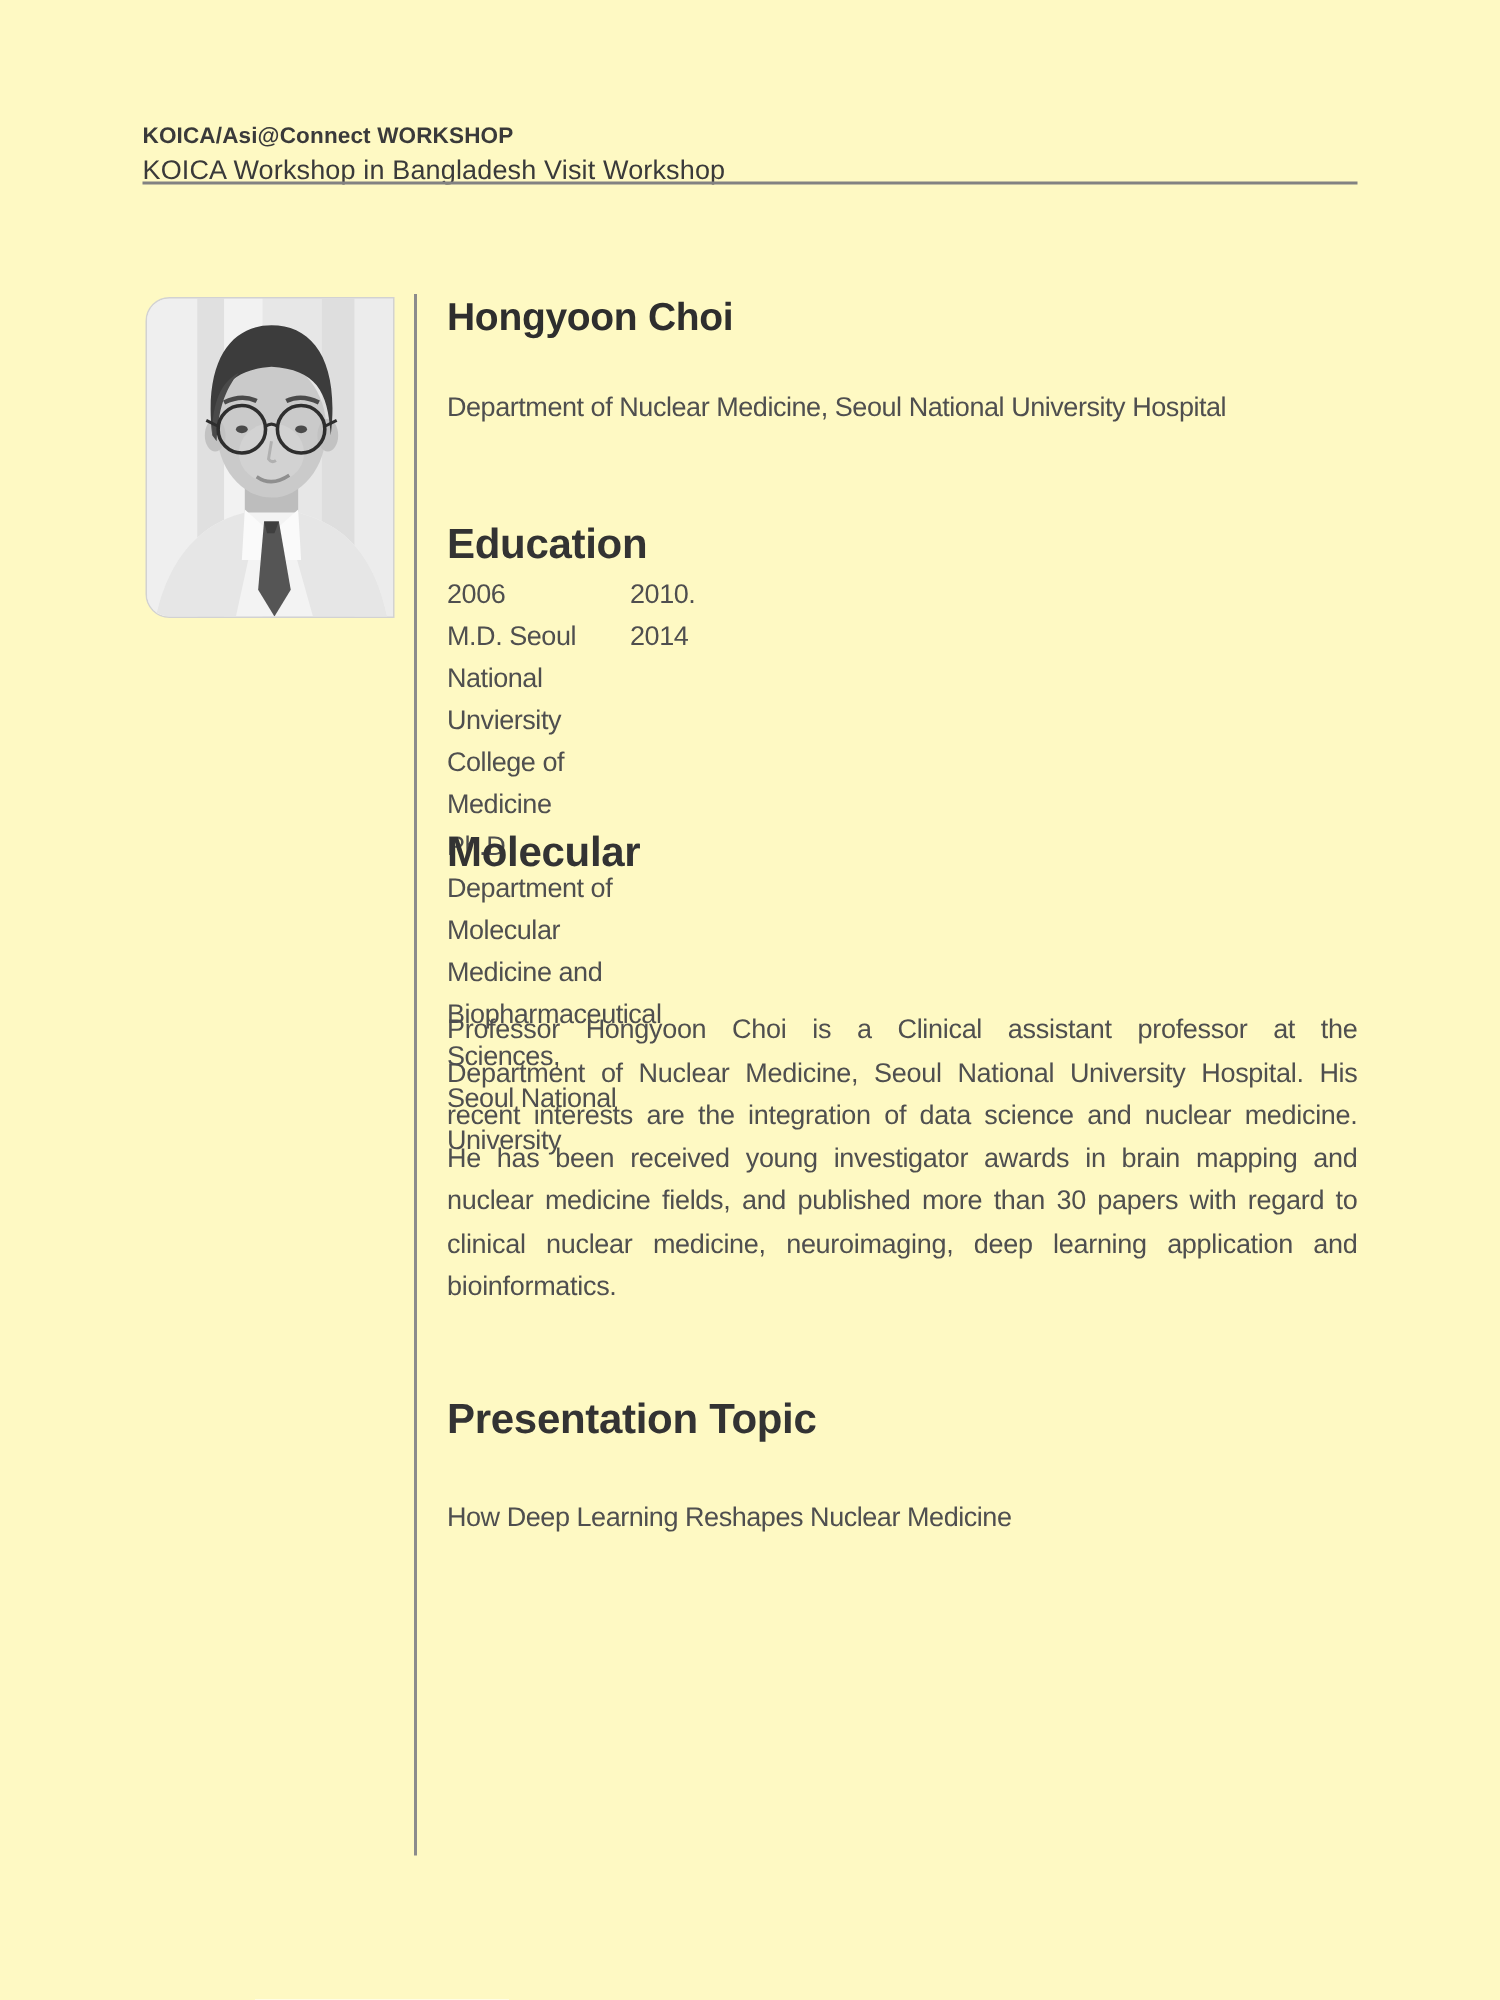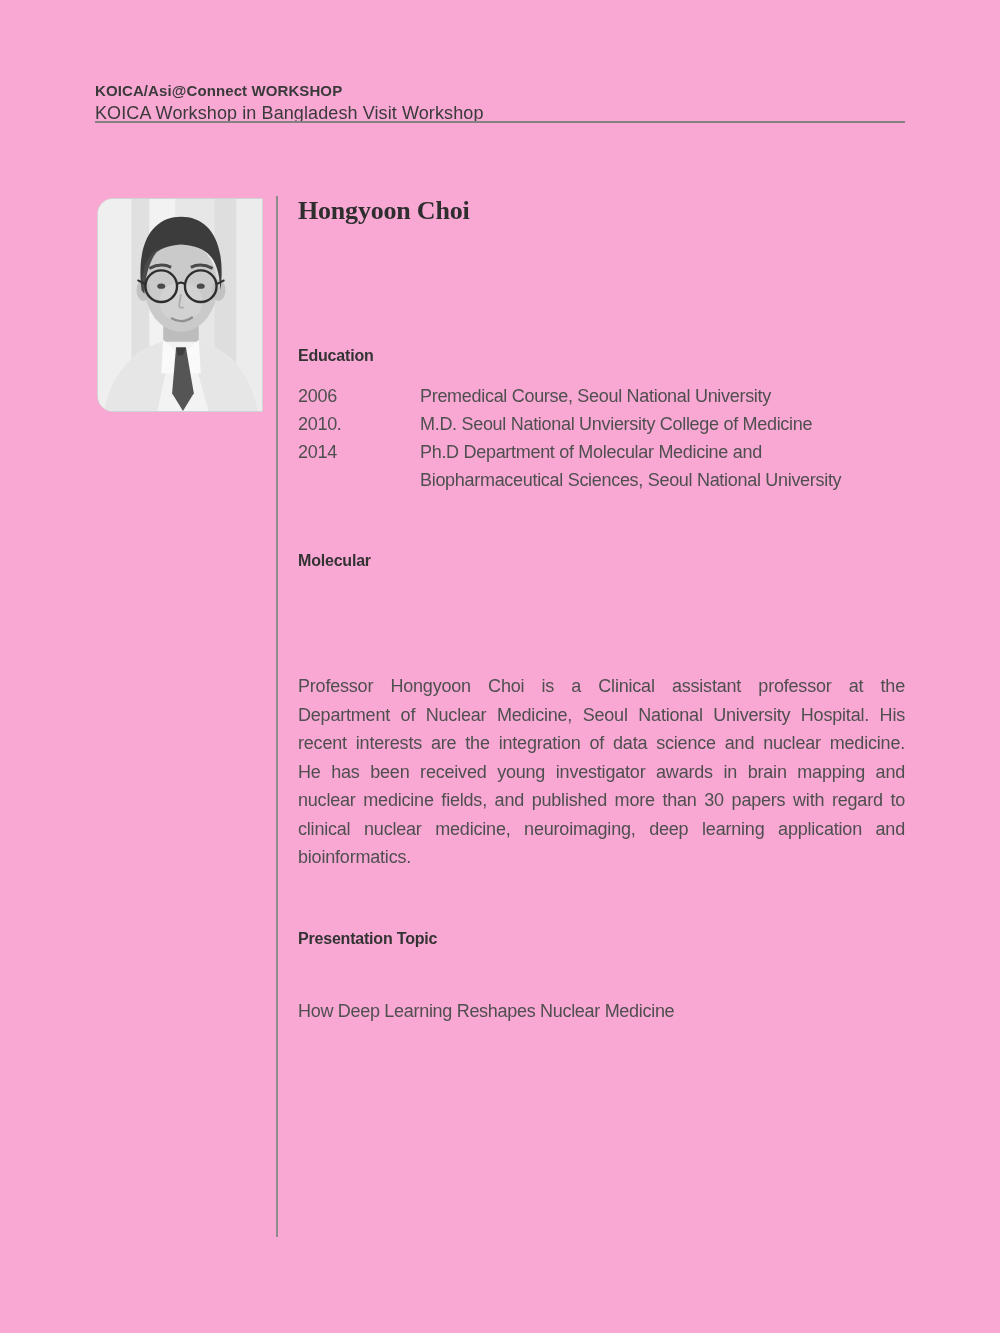--- a/index.html
+++ b/index.html
@@ -1,45 +1,45 @@
 <!DOCTYPE html>
 <html><head>
 <meta charset="utf-8">
 <style>
   * { margin:0; padding:0; box-sizing:border-box; }
   html,body { background:#ffffff; }
   body {
     width:1000px; height:1333px; position:relative; overflow:hidden;
     font-family:"Liberation Sans", sans-serif; color:#4d4d4d;
   }
-  .page { position:absolute; inset:0; background:#f9a8d4; }
+  .page { position:absolute; inset:0; background:#fef9c3; }
 
   
   .header { position:absolute; left:95px; top:82px; }
   .header-title { font-size:15px; font-weight:bold; color:#3a3a3a; letter-spacing:0.1px; }
   .header-subtitle { font-size:18px; font-weight:normal; color:#3a3a3a; margin-top:4px; letter-spacing:0.1px; }
   .header-rule { position:absolute; left:95px; top:121px; width:810px; height:2px; background:#828282; }
 
   
   .photo {
     position:absolute; left:97px; top:198px; width:166px; height:214px;
     border-radius:16px 0 0 16px; overflow:hidden; border:1px solid #d2d2d2;
     background:#e8e8e8;
   }
   .photo svg { display:block; width:100%; height:100%; }
 
   
   .vrule { position:absolute; left:276px; top:196px; width:2px; height:1041px; background:#8c8c8c; }
 
   
   .col { position:absolute; left:298px; width:607px; }
-  .name { top:196px; font-size:26px; font-weight:bold; color:#2e2e2e; letter-spacing:-0.2px;font-family:Liberation Serif, serif; }
+  .name { top:196px; font-size:26px; font-weight:bold; color:#2e2e2e; letter-spacing:-0.2px; }
   .affiliation { top:261px; font-size:18px; color:#4f4f4f; letter-spacing:-0.3px; }
 
-  .section-heading { font-size:16px; font-weight:bold; color:#333333; letter-spacing:-0.2px; }
+  .section-heading { font-size:28px; font-weight:bold; color:#333333; letter-spacing:-0.2px; }
   .edu-heading { top:347px; }
   .edu-table { top:382px; display:grid; grid-template-columns:122px 485px; row-gap:0; font-size:18px; color:#4f4f4f; letter-spacing:-0.3px; }
   .edu-year, .edu-detail { line-height:28px; }
 
   .spec-heading { top:552px; }
   .spec-text { top:588px; font-size:18px; color:#4f4f4f; letter-spacing:-0.3px; }
 
   .bio {
     top:672px; font-size:18px; color:#4f4f4f; line-height:28.5px;
     text-align:justify; letter-spacing:-0.2px; word-spacing:2.5px;
@@ -101,25 +101,25 @@
       <ellipse cx="104" cy="88" rx="4" ry="2.6" fill="#4a4a4a"></ellipse>
 
       <path d="M84,96 L82,108 Q84,111 87,109" stroke="#b0b0b0" stroke-width="2" fill="none"></path>
       <path d="M74,120 Q84,127 96,119" stroke="#8f8f8f" stroke-width="2.4" fill="none"></path>
     </svg>
   </div>
 
   <div class="vrule"></div>
 
   <div class="col name">Hongyoon Choi</div>
+  <div class="col affiliation">Department of Nuclear Medicine, Seoul National University Hospital</div>
 
   <div class="col section-heading edu-heading">Education</div>
   <div class="col edu-table">
     <div class="edu-year">2006</div>
-    <div class="edu-detail">Premedical Course, Seoul National University</div>
     <div class="edu-year">2010.</div>
     <div class="edu-detail">M.D. Seoul National Unviersity College of Medicine</div>
     <div class="edu-year">2014</div>
     <div class="edu-detail">Ph.D Department of Molecular Medicine and Biopharmaceutical Sciences, Seoul National University</div>
   </div>
 
   <div class="col section-heading spec-heading">Molecular</div>
 
   <div class="col bio">Professor Hongyoon Choi is a Clinical assistant professor at the Department of Nuclear Medicine, Seoul National University Hospital. His recent interests are the integration of data science and nuclear medicine. He has been received young investigator awards in brain mapping and nuclear medicine fields, and published more than 30 papers with regard to clinical nuclear medicine, neuroimaging, deep learning application and bioinformatics.</div>
 

